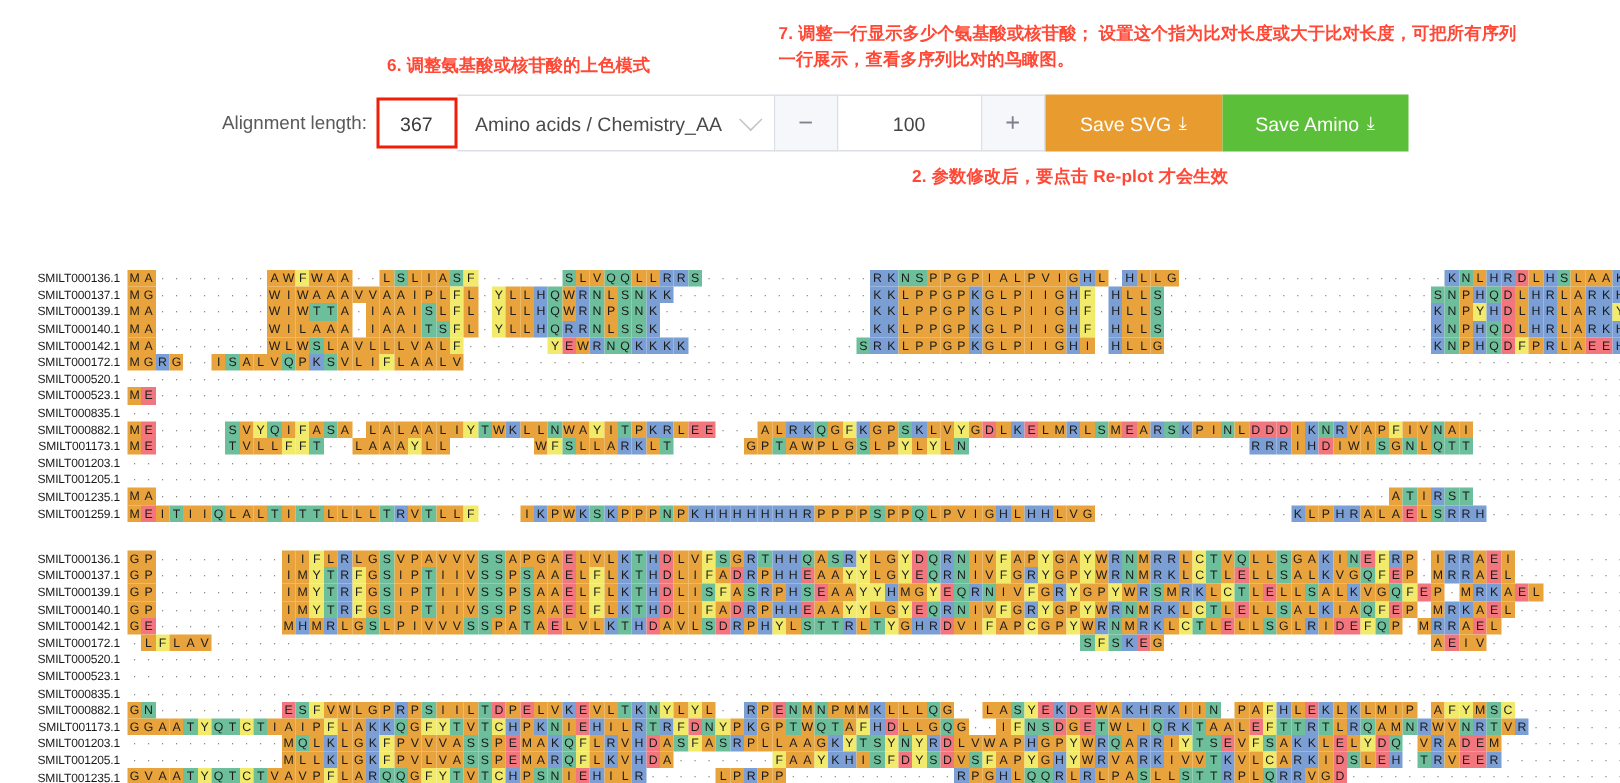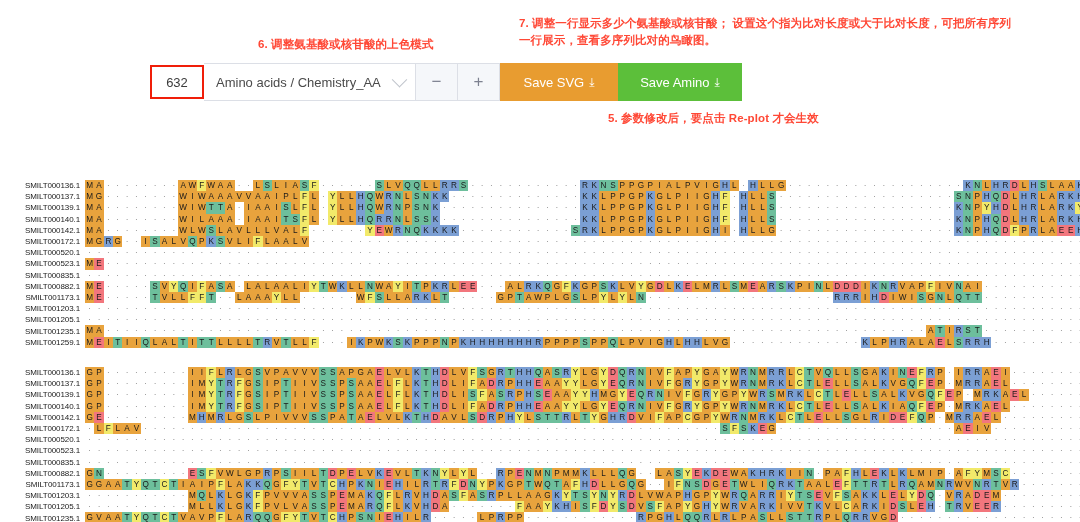--- a/index.html
+++ b/index.html
@@ -162,35 +162,37 @@
     flex: 0 0 auto;
   }
   .gap { color: #8a8a8a; background: transparent; }
 </style>
 </head>
 <body>
 
 <div class="annot" id="annot-1">6. 调整氨基酸或核苷酸的上色模式</div>
 <div class="annot" id="annot-2">7. 调整一行显示多少个氨基酸或核苷酸；  设置这个指为比对长度或大于比对长度，可把所有序列
 一行展示，查看多序列比对的鸟瞰图。</div>
-<div class="annot" id="annot-3">5. 参数修改后，要点击 Re-plot 才会生效</div>
+<div class="annot" id="annot-3">2. 参数修改后，要点击 Re-plot 才会生效</div>
 
 <div id="toolbar">
 
+  <div class="tb-label">Alignment length:</div>
 
   <div class="len-wrap">
-    <div class="len-box">632</div>
+    <div class="len-box">367</div>
   </div>
 
   <div class="select-box">
     <span>Amino acids / Chemistry_AA</span>
     <span class="chev"></span>
   </div>
 
   <div class="step-btn">−</div>
+  <div class="step-val">100</div>
   <div class="step-btn">+</div>
 
 
   <div class="btn" id="btn-savesvg">
     <span>Save SVG</span>
     <span class="dl-icon">⤓</span>
   </div>
 
   <div class="btn" id="btn-saveres">
     <span>Save Amino</span>

